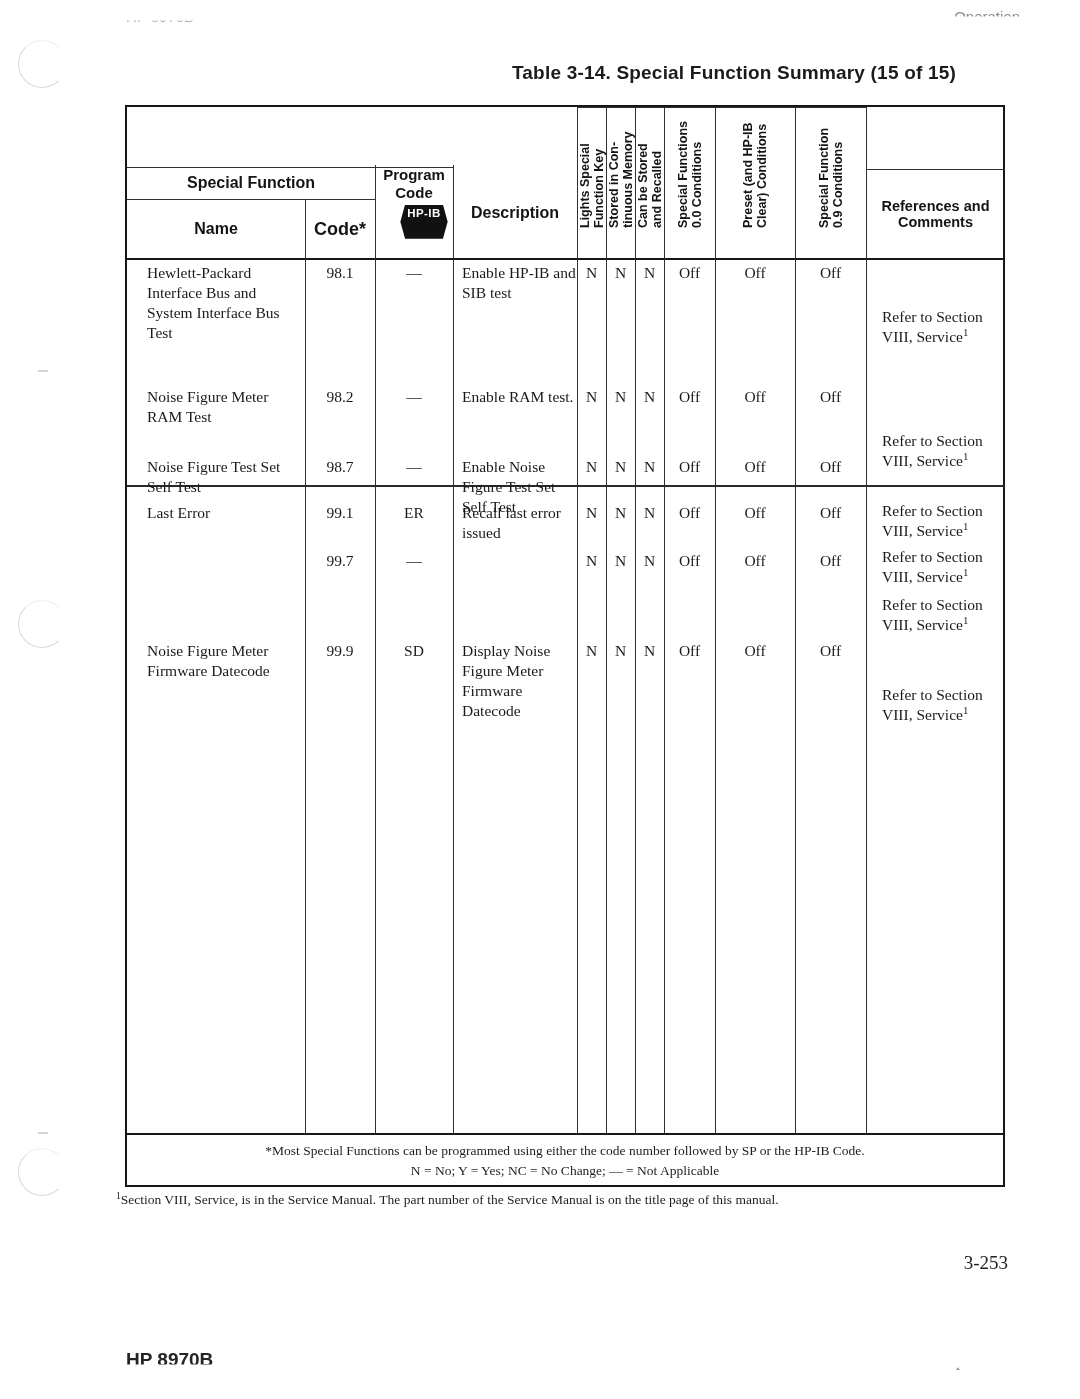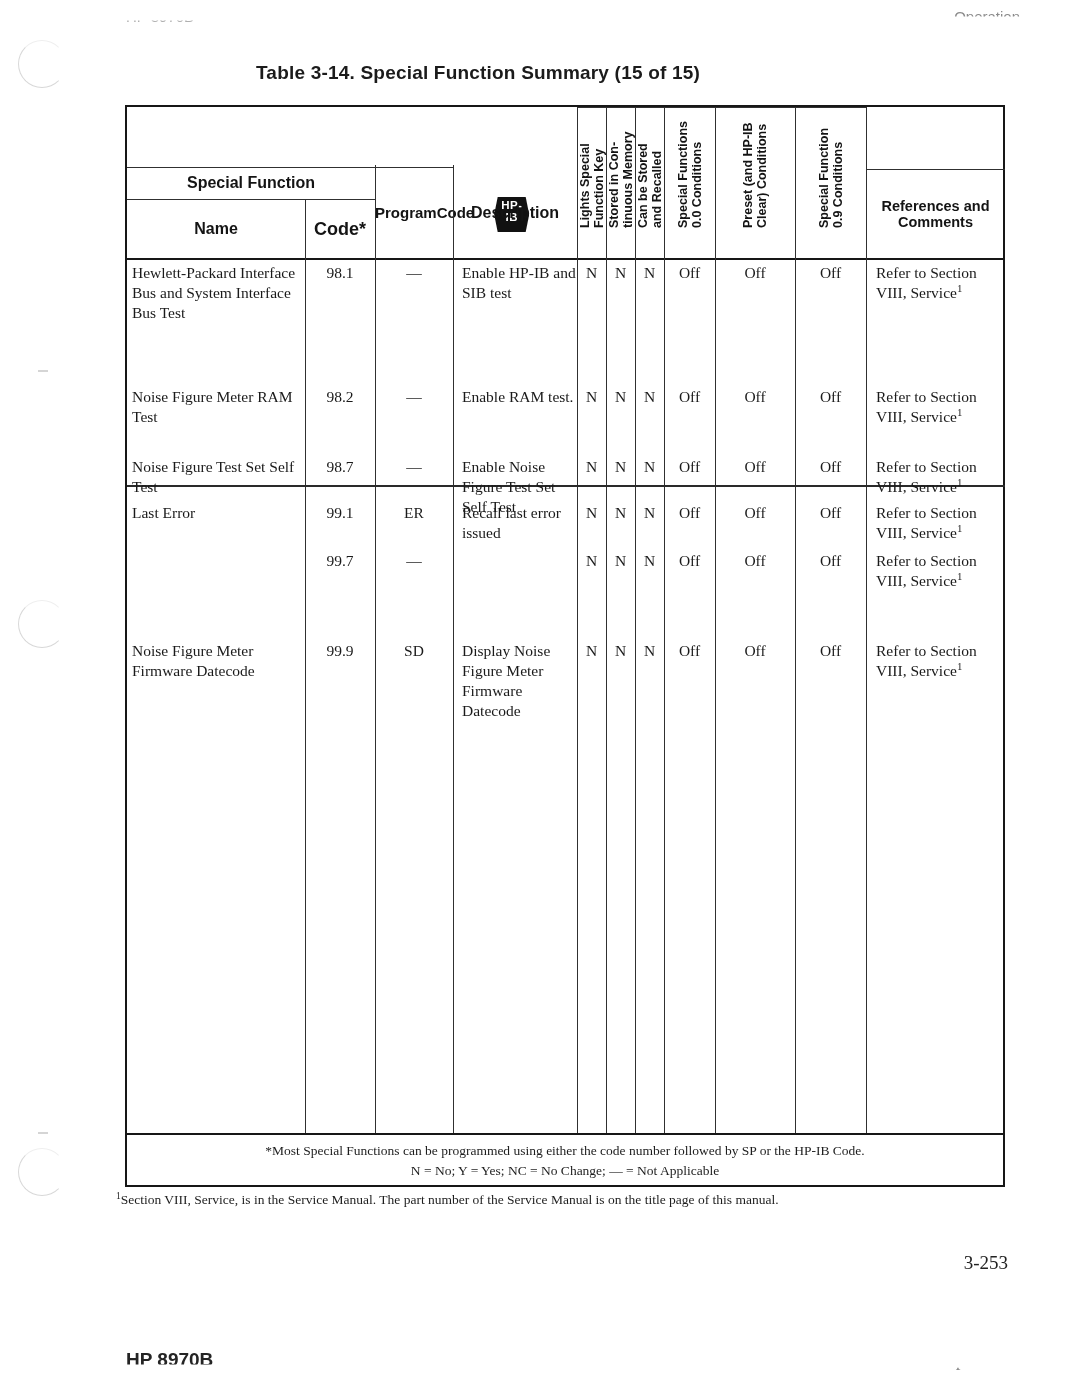--- a/index.html
+++ b/index.html
@@ -64,21 +64,21 @@
   }
   .smudge.s1{ top:370px; }
   .smudge.s2{ top:1132px; }
 
   
   .caption {
     position: absolute;
     top: 62px;
     left: 0;
     width: 956px;
-    text-align: center;
+    text-align: right;
     font-family: "Liberation Sans", sans-serif;
     font-weight: bold;
     font-size: 19px;
     letter-spacing: .2px;
     color: #1b1b1b;
   }
 
   
   #table-frame {
     position: absolute;
@@ -129,21 +129,21 @@
   
   .hpib-badge {
     display: inline-block;
     position: relative;
     background: #111;
     color: #fff;
     font-family: "Liberation Sans", sans-serif;
     font-weight: bold;
     font-size: 11.5px;
     letter-spacing: .4px;
-    padding: 2px 7px 9px 7px;
+    padding: 2px 7px 20px 7px;
     clip-path: polygon(10% 0%, 90% 0%, 100% 50%, 90% 100%, 10% 100%, 0% 50%);
     line-height: 1.05;
     margin-left: 20px;
   }
 
   
   #tbody-area {
     position: absolute;
     left: 0;
     top: 152px;
@@ -152,23 +152,23 @@
   }
   .cell {
     position: absolute;
     box-sizing: border-box;
     font-family: "Liberation Serif", serif;
     font-size: 15.5px;
     line-height: 1.30;
     color: #1a1a1a;
     padding: 4px 0 0 0;
   }
-  .cell.name   { padding-left: 5px; }
+  .cell.name   { padding-left: 20px; }
   .cell.desc   { padding-left: 9px; }
-  .cell.refs   { padding-left: 10px; }
+  .cell.refs   { padding-left: 16px; margin-top: 44px; }
   .cell.ctr    { text-align: center; }
 
   sup { font-size: 70%; vertical-align: super; line-height: 0; }
 
   
   .tfoot {
     position: absolute;
     left: 0;
     bottom: 0;
     width: 100%;
@@ -220,21 +220,21 @@
 <div id="table-frame">
 
   <div class="hdr-band">
 
     <div class="hcell" style="left:0px; top:60px; width:248px; height:32px; font-size:16px;">Special Function</div>
 
     <div class="hcell" style="left:0px; top:92px; width:178px; height:60px; font-size:16px;">Name</div>
 
     <div class="hcell" style="left:178px; top:92px; width:70px; height:60px; font-size:18px;">Code*</div>
 
-    <div class="hcell" style="left:248px; top:58px; width:78px; height:94px; font-size:15px; flex-direction:row; justify-content:flex-start; padding-top:2px;">
+    <div class="hcell" style="left:248px; top:58px; width:78px; height:94px; font-size:15px; flex-direction:column; justify-content:flex-start; padding-top:2px;">
       <span>Program</span>
       <span style="margin-top:1px;">Code</span>
       <span class="hpib-badge" style="margin-top:3px;">HP-IB</span>
     </div>
 
     <div class="hcell" style="left:326px; top:60px; width:124px; height:92px; font-size:16px;">Description</div>
 
     <div class="hcell" style="left:739px; top:62px; width:139px; height:90px; font-size:14.5px; flex-direction:column;">
       <span>References and</span>
       <span>Comments</span>

